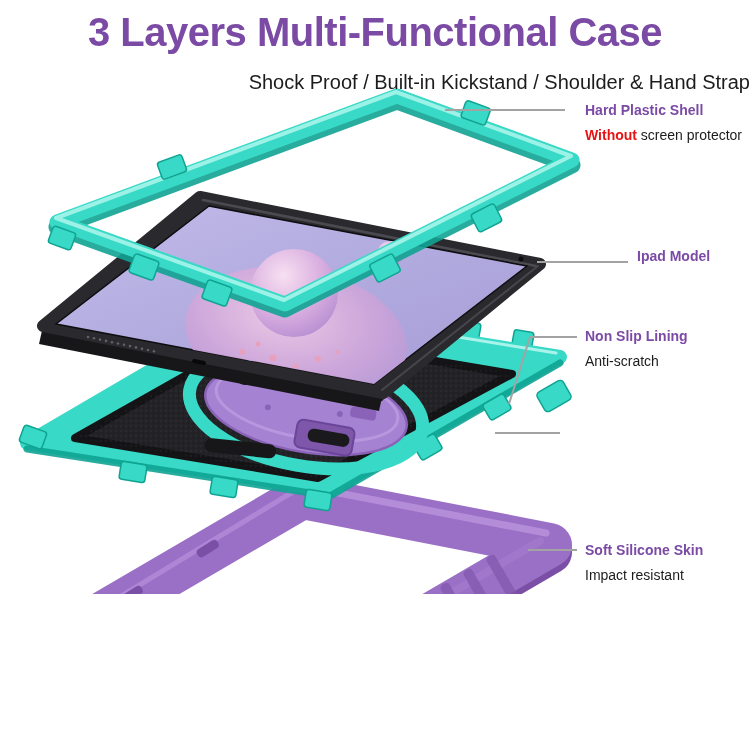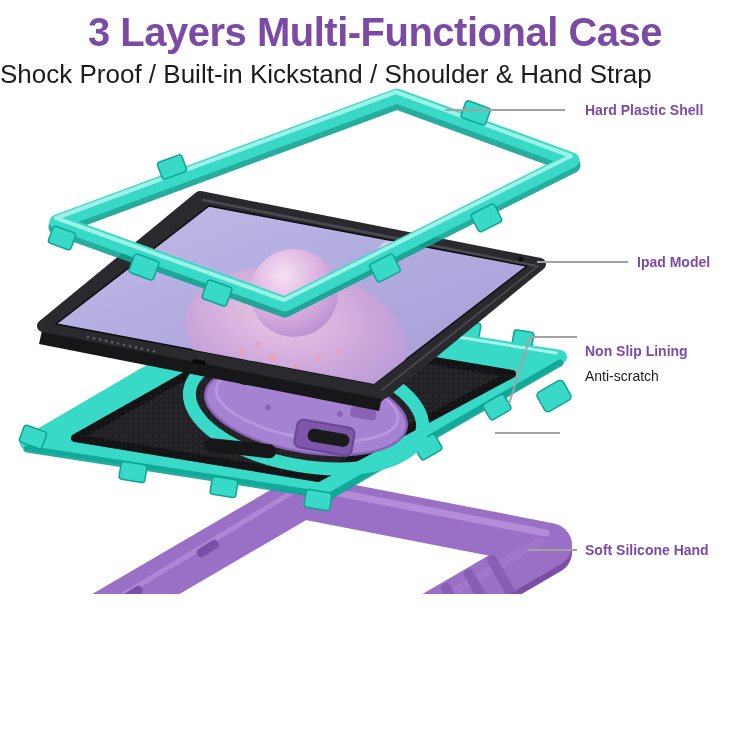--- a/index.html
+++ b/index.html
@@ -6,22 +6,22 @@
   .canvas{
     position:relative;width:750px;height:594px;background:#fff;overflow:hidden;
     font-family:"Liberation Sans",sans-serif;
   }
   .art{position:absolute;left:0;top:0;}
   .page-title{
     position:absolute;left:0;right:0;top:10px;margin:0;text-align:center;
     font-size:40px;font-weight:bold;letter-spacing:-0.5px;color:var(--accent,#7b4aa5);
   }
   .page-subtitle{
-    position:absolute;left:0;right:0;top:59px;text-align:left;
-    font-size:26px;color:var(--ink,#1c1c1c);
+    position:absolute;left:0;right:0;top:71px;text-align:right;
+    font-size:20px;color:var(--ink,#1c1c1c);
   }
   .callout{position:absolute;line-height:1;}
   .co-head{font-size:14px;font-weight:bold;color:var(--accent,#7b4aa5);line-height:20px;white-space:nowrap;}
   .co-sub{font-size:14px;color:var(--ink,#1c1c1c);line-height:18px;margin-top:6px;white-space:pre-line;}
   .hl{color:var(--red,#e81313);font-weight:bold;}
   
   .teal-stroke{stroke:var(--teal,#38d9c6);}
   .teal-fill{fill:var(--teal,#38d9c6);}
   .teal-dark-stroke{stroke:var(--teal-dark,#0fa392);}
   .purple-stroke{stroke:var(--purple,#9a6fc6);}
@@ -226,35 +226,37 @@
       <line x1="528" y1="550" x2="577" y2="550" class="connector"></line>
       <line x1="527" y1="618" x2="578" y2="618" class="connector"></line>
     </g>
   </svg>
 
   <h1 class="page-title">3 Layers Multi-Functional Case</h1>
   <div class="page-subtitle">Shock Proof / Built-in Kickstand / Shoulder &amp; Hand Strap</div>
 
   <div class="callout" style="left:585px;top:100px">
     <div class="co-head">Hard Plastic Shell</div>
-  </div>
-
-  <div class="callout" style="left:637px;top:252px">
+    <div class="co-sub"><span class="hl">Without</span><span> screen protector</span></div>
+  </div>
+
+  <div class="callout" style="left:637px;top:246px">
     <div class="co-head">Ipad Model</div>
   </div>
 
-  <div class="callout" style="left:585px;top:341px">
+  <div class="callout" style="left:585px;top:326px">
     <div class="co-head">Non Slip Lining</div>
     <div class="co-sub">Anti-scratch</div>
   </div>
 
   <div class="callout" style="left:585px;top:409px">
   </div>
 
   <div class="callout" style="left:585px;top:540px">
-    <div class="co-head">Soft Silicone Hand</div>
+    <div class="co-head">Soft Silicone Skin</div>
+    <div class="co-sub">Impact resistant</div>
   </div>
 
   <div class="callout" style="left:585px;top:607px">
     <div class="co-head">Nylon Strap</div>
   </div>
 
 </div>
 
 </body></html>

